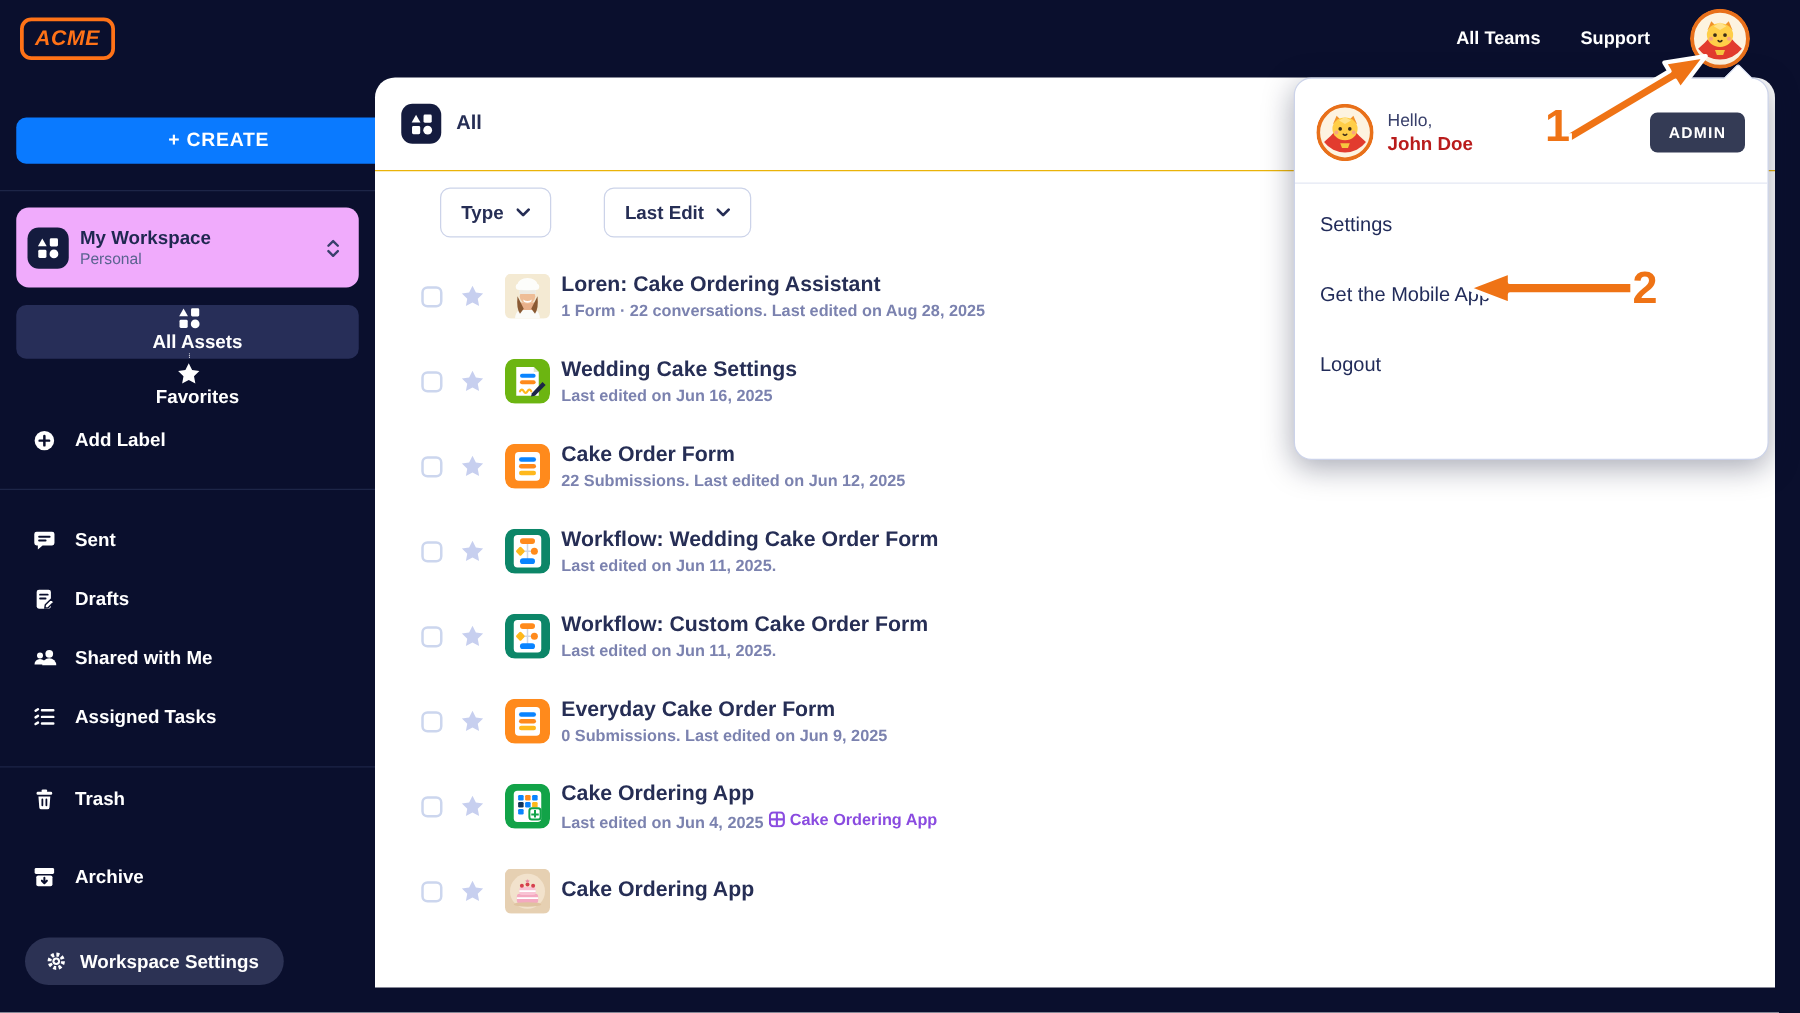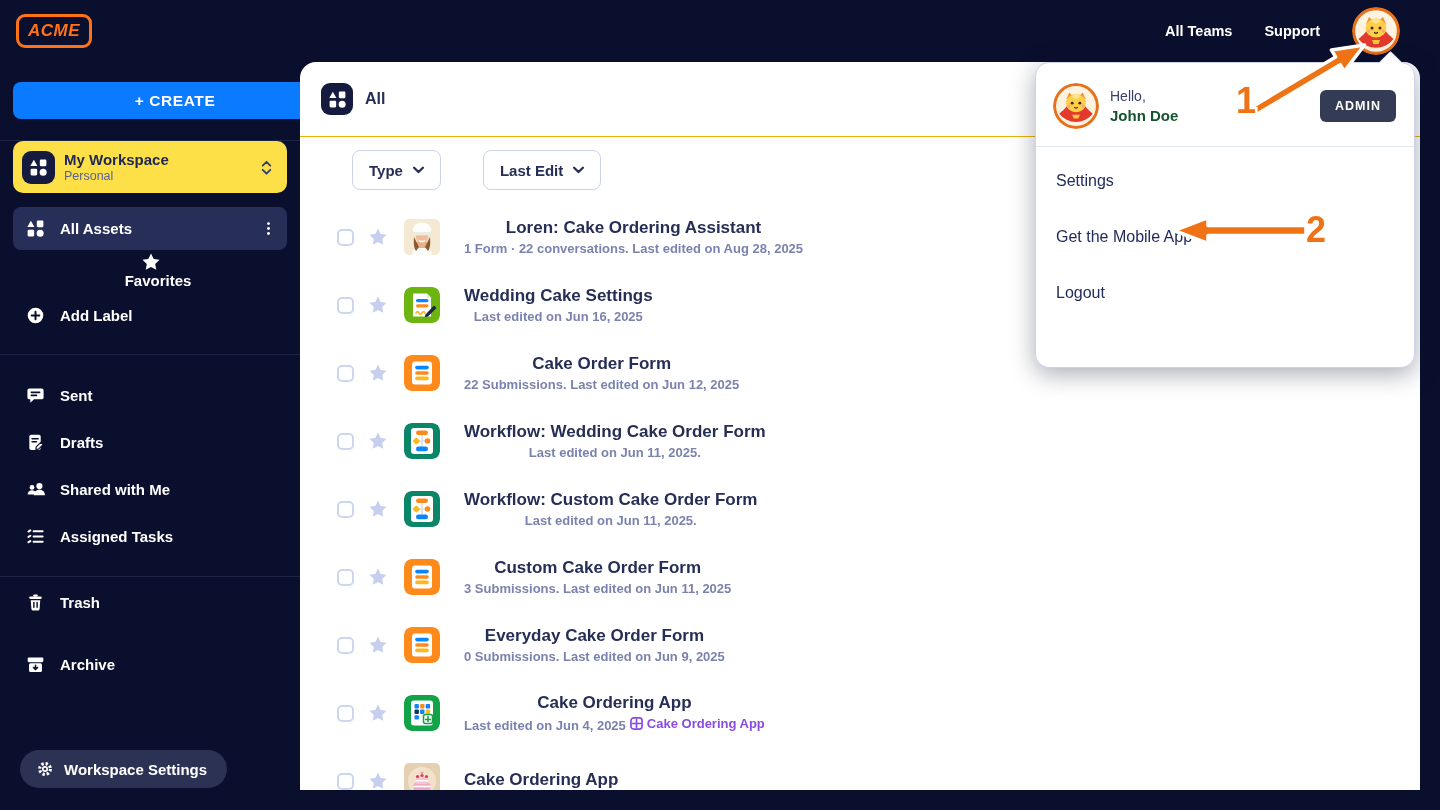--- a/index.html
+++ b/index.html
@@ -12,62 +12,62 @@
   }
   
   .topbar { position:absolute; left:0; top:0; width:1424px; height:62px; display:flex; align-items:center; justify-content:space-between; padding:0 24px 0 16px; }
   .logo { border:3px solid #ff7217; border-radius:9px; padding:4px 9px; color:#ff7217; font-style:italic; font-weight:800; font-size:17px; letter-spacing:.5px; }
   .topnav { display:flex; align-items:center; gap:32px;text-align:center; }
   .topnav a { color:#ffffff; font-weight:700; font-size:14.5px; text-decoration:none; cursor:pointer; }
   
   .avatar { width:48px; height:48px; border-radius:50%; flex:0 0 auto; }
   
   .sidebar { position:absolute; left:0; top:62px; width:300px; bottom:0; padding:0 13px; }
-  .create-btn { margin-top:20px; width:324px; height:37px; background:#0a7aff; border:none; border-radius:8px; color:#fff; font-family:inherit; font-weight:800; font-size:15.5px; letter-spacing:.6px; cursor:pointer; }
+  .create-btn { margin-top:32px; width:324px; height:37px; background:#0a7aff; border:none; border-radius:8px; color:#fff; font-family:inherit; font-weight:800; font-size:15.5px; letter-spacing:.6px; cursor:pointer; }
   .side-divider { border:none; border-top:1px solid #1d2547; margin:21px -13px 0 -13px; }
-  .workspace-card { height:52px; background:#fde047; border-radius:10px; display:flex; align-items:center; padding:0 12px 0 9px; cursor:pointer; }
+  .workspace-card { margin-top:13px; height:64px; background:#f0abfc; border-radius:10px; display:flex; align-items:center; padding:0 12px 0 9px; cursor:pointer; }
   .ws-icon { width:33px; height:33px; background:#141b3e; border-radius:9px; display:flex; align-items:center; justify-content:center; color:#fff; flex:0 0 auto; }
   .ws-text { margin-left:9px; flex:1; }
   .ws-title { font-size:15px; font-weight:700; color:#1f2750; }
   .ws-sub { font-size:12.5px; font-weight:500; color:#5a6390; margin-top:1px; }
   .ws-chev { color:#39406b; }
   .side-item { display:flex; align-items:center; height:43px; padding:0 10px 0 12px; border-radius:8px; color:#fff; cursor:pointer; }
   .side-item .s-icon { width:21px; height:21px; display:flex; align-items:center; justify-content:center; color:#fff; flex:0 0 auto; }
   .side-item .s-label { margin-left:14px; font-size:15px; font-weight:700; flex:1; }
   .side-item.selected { background:#272e58; }
-  .item-allassets { margin-top:14px; }
+  .item-allassets { margin-top:14px;flex-direction:column; }
   .item-favorites { margin-top:1px;flex-direction:column; }
   .group-gap { margin-top:19px; }
   .mid-gap { margin-top:4px; }
   .settings-pill { position:absolute; left:20px; bottom:22px; height:38px; background:#2c3254; border:none; border-radius:19px; display:flex; align-items:center; gap:10px; padding:0 20px 0 16px; color:#fff; font-family:inherit; font-weight:700; font-size:15px; cursor:pointer; }
   
   .main-panel { position:absolute; left:300px; top:62px; width:1120px; height:728px; background:#fff; border-radius:16px 16px 0 0; overflow:hidden; }
   .panel-header { height:75px; display:flex; align-items:center; padding-left:21px; border-bottom:1px solid #eab308; }
   .all-icon { width:32px; height:32px; background:#141b3e; border-radius:9px; display:flex; align-items:center; justify-content:center; color:#fff; }
   .panel-title { margin-left:12px; font-size:16px; font-weight:700; color:#262e55; }
   .filters { display:flex; gap:12px; padding:13px 0 0 22px; }
   .filter-btn { height:40px; display:inline-flex; align-items:center; gap:10px; border:1px solid #ccd3e9; border-radius:8px; background:#fff; padding:0 16px; font-family:inherit; font-size:15px; font-weight:700; color:#262e55; cursor:pointer;margin-left:30px; }
   .filter-btn svg { color:#262e55; }
   .list { margin-top:13px; }
   .row { height:68px; display:flex; align-items:center; padding-left:37px; }
   .row-check { width:17px; height:17px; border:2px solid #ccd6ee; border-radius:5px; background:#fff; cursor:pointer; flex:0 0 auto; }
   .row-star { margin-left:14px; color:#c7cfef; cursor:pointer; display:flex; flex:0 0 auto; }
   .row-thumb { margin-left:16px; width:36px; height:36px; border-radius:7px; overflow:hidden; flex:0 0 auto; }
-  .row-text { margin-left:24px;text-align:center; }
+  .row-text { margin-left:9px; }
   .row-title { font-size:17px; font-weight:700; color:#262e55; cursor:pointer; }
   .row-meta { font-size:13px; font-weight:700; color:#7b82af; margin-top:3px; }
   .row-meta .app-link { color:#8a4be0; cursor:pointer; display:inline-flex; align-items:center; gap:4px; margin-left:4px; }
   
   .dropdown { position:absolute; left:1035px; top:62px; width:380px; height:306px; background:#fff; border:1px solid #ccd3e9; border-radius:14px; box-shadow:0 6px 24px rgba(10,15,45,.35); z-index:30; }
   .dd-notch { position:absolute; top:-9px; left:346px; width:17px; height:17px; background:#fff; border-left:1px solid #ccd3e9; border-top:1px solid #ccd3e9; transform:rotate(45deg); border-radius:3px 0 0 0; }
   .dd-header { display:flex; align-items:center; padding:20px 18px 0 17px; }
   .dd-avatar { width:46px; height:46px; border-radius:50%; flex:0 0 auto; }
   .dd-hello { margin-left:11px; flex:1; }
   .dd-greet { font-size:14px; font-weight:500; color:#39406b; }
-  .dd-name { font-size:15px; font-weight:800; color:#14532d; margin-top:3px; }
+  .dd-name { font-size:15px; font-weight:800; color:#b91c1c; margin-top:3px; }
   .dd-badge { background:#343b55; color:#fff; font-size:12.5px; font-weight:800; letter-spacing:1px; border-radius:6px; padding:9px 15px; cursor:default; }
   .dd-divider { border:none; border-top:1px solid #e4e8f3; margin-top:17px; }
   .dd-items { padding:6px 0 0 0; }
   .dd-item { height:56px; display:flex; align-items:center; padding-left:20px; font-size:16px; font-weight:500; color:#222c5a; cursor:pointer; }
   
   .annotations { position:absolute; inset:0; z-index:60; pointer-events:none; }
   .anno-num { font-family:"Liberation Sans", sans-serif; font-weight:800; font-size:36px; fill:#ef7315; stroke:#ffffff; stroke-width:5px; paint-order:stroke; }
 </style>
 </head>
 <body>
@@ -442,35 +442,20 @@
         </span>
       <span class="row-thumb"><svg width="36" height="36">
             <use href="#thumb-workflow"></use>
           </svg></span>
       <span class="row-text">
         <div class="row-title">Workflow: Custom Cake Order Form</div>
         <div class="row-meta">Last edited on Jun 11, 2025.</div>
       </span>
     </div>
 
-    <div class="row">
-      <span class="row-check"></span>
-      <span class="row-star">
-          <svg width="20" height="20">
-            <use href="#sym-star"></use>
-          </svg>
-        </span>
-      <span class="row-thumb"><svg width="36" height="36">
-            <use href="#thumb-form"></use>
-          </svg></span>
-      <span class="row-text">
-        <div class="row-title">Custom Cake Order Form</div>
-        <div class="row-meta">3 Submissions. Last edited on Jun 11, 2025</div>
-      </span>
-    </div>
 
     <div class="row">
       <span class="row-check"></span>
       <span class="row-star">
           <svg width="20" height="20">
             <use href="#sym-star"></use>
           </svg>
         </span>
       <span class="row-thumb"><svg width="36" height="36">
             <use href="#thumb-form"></use>

